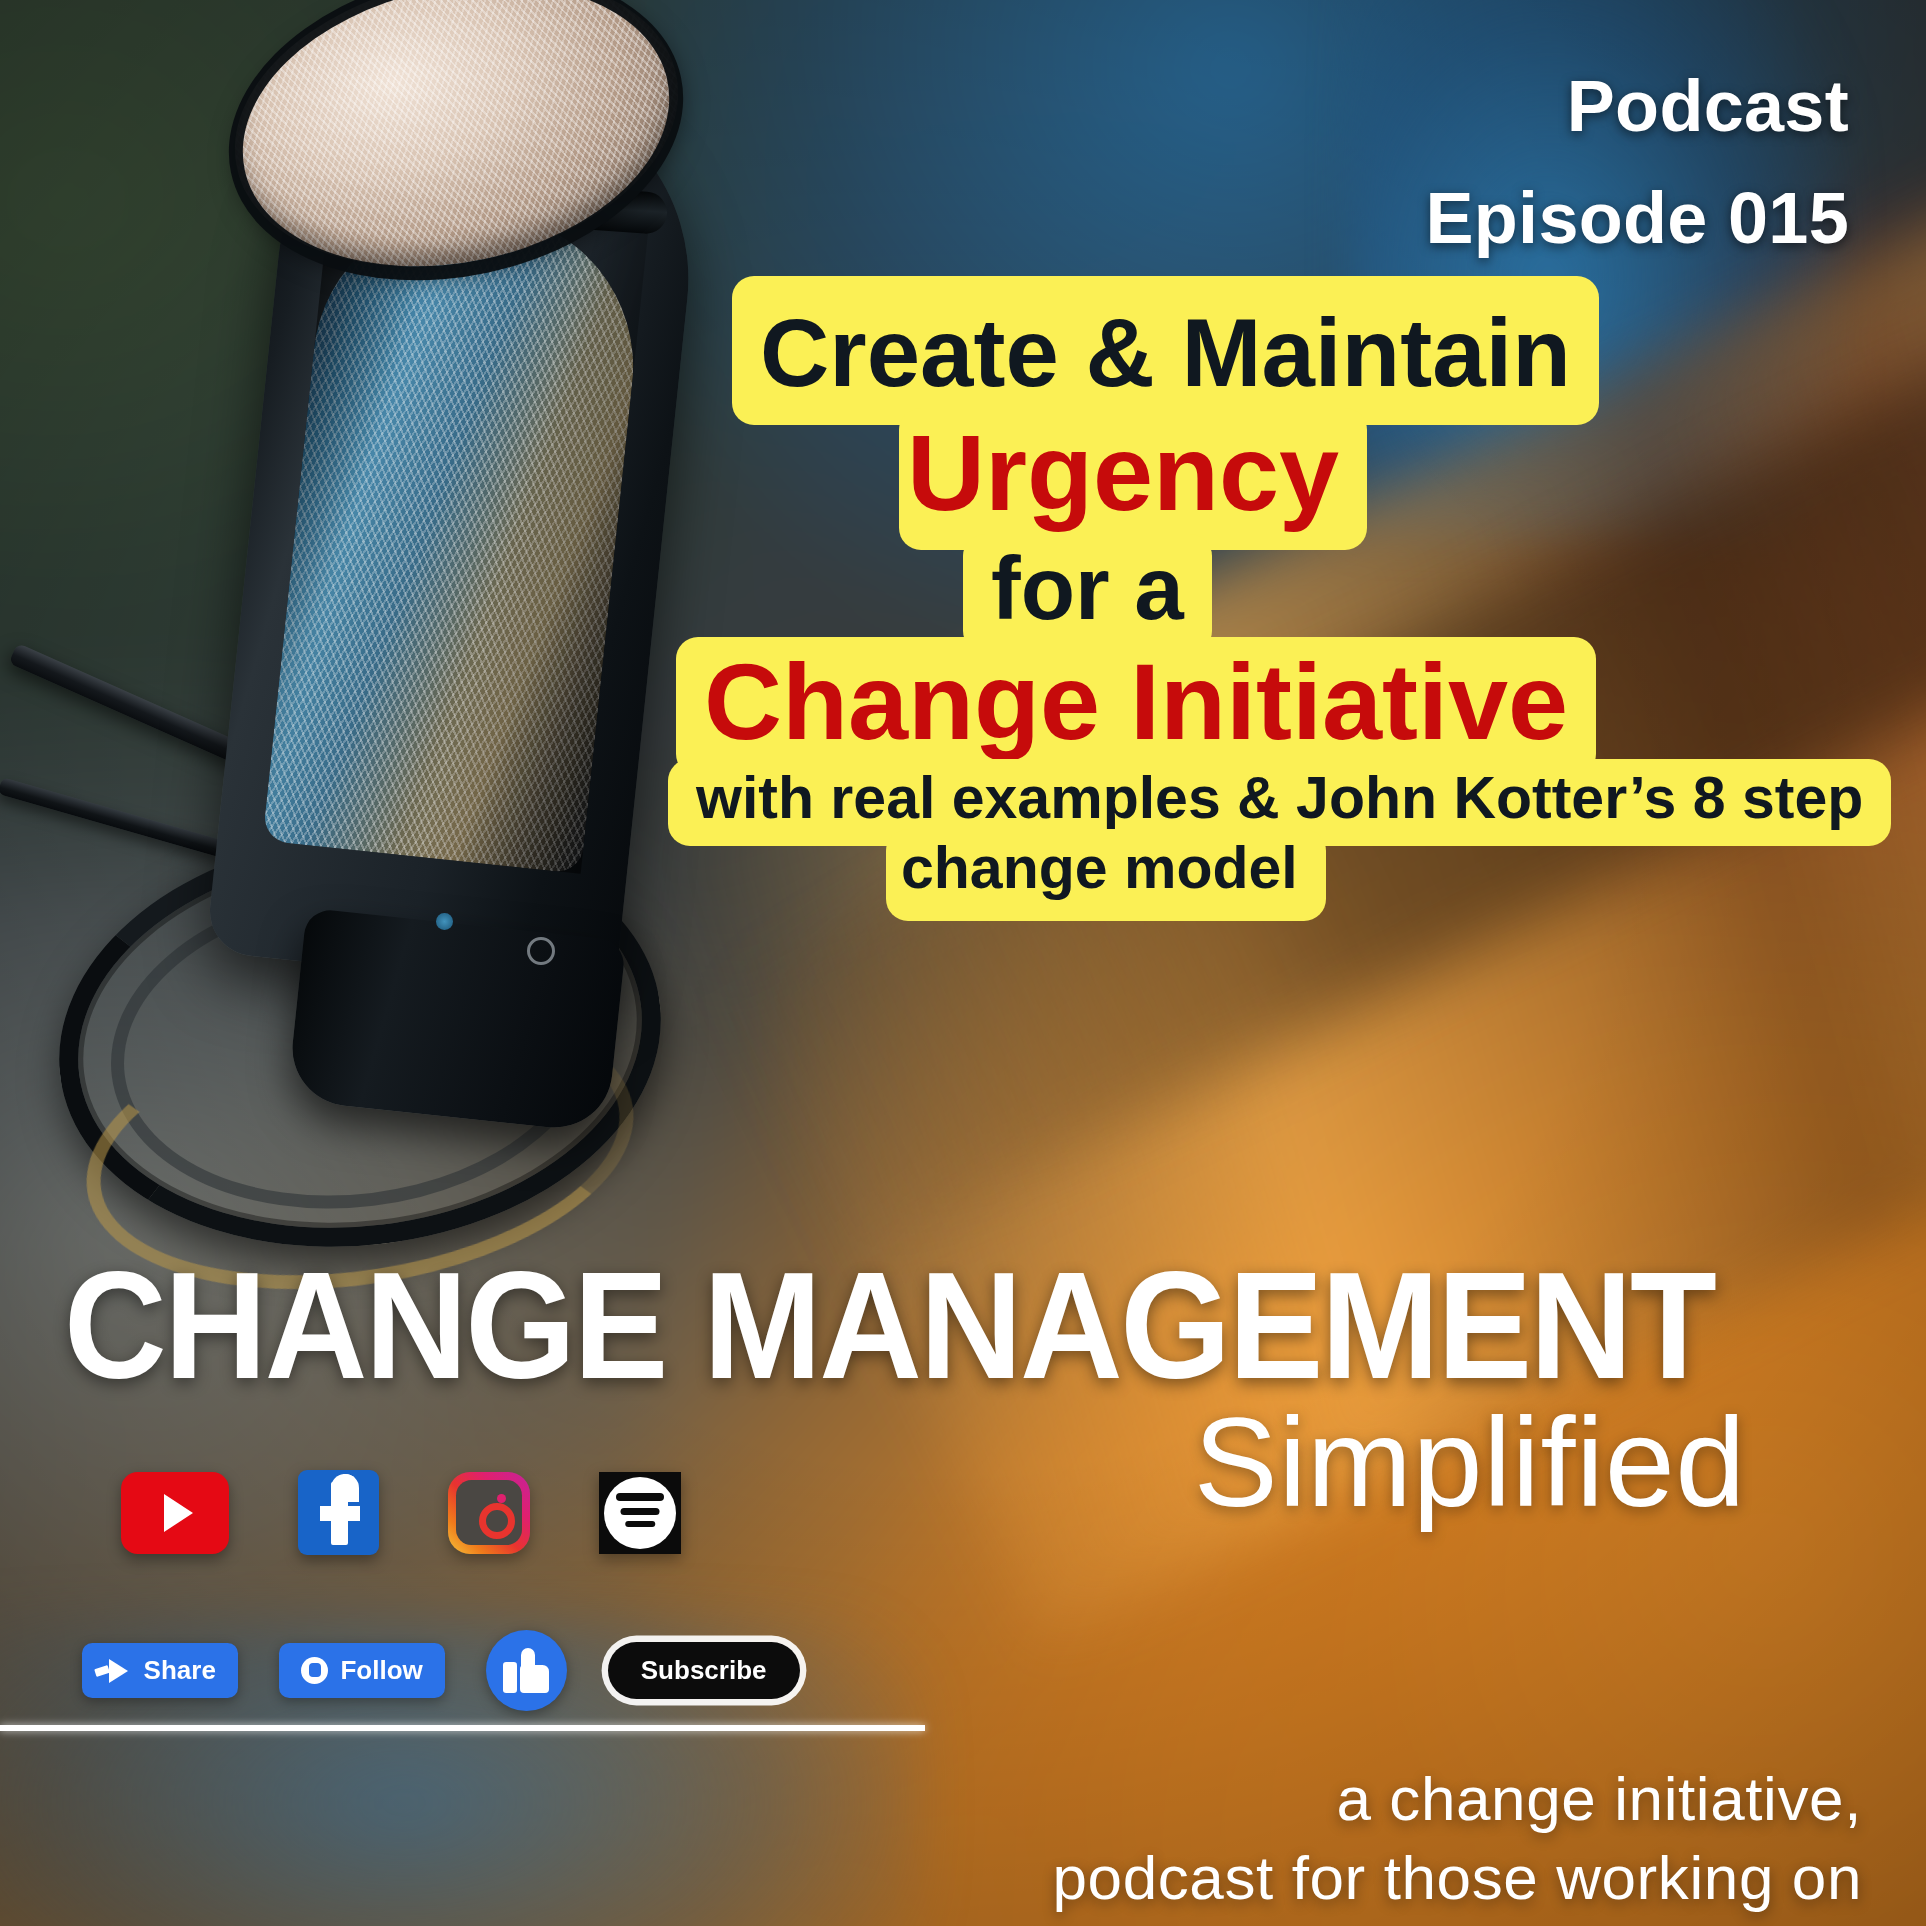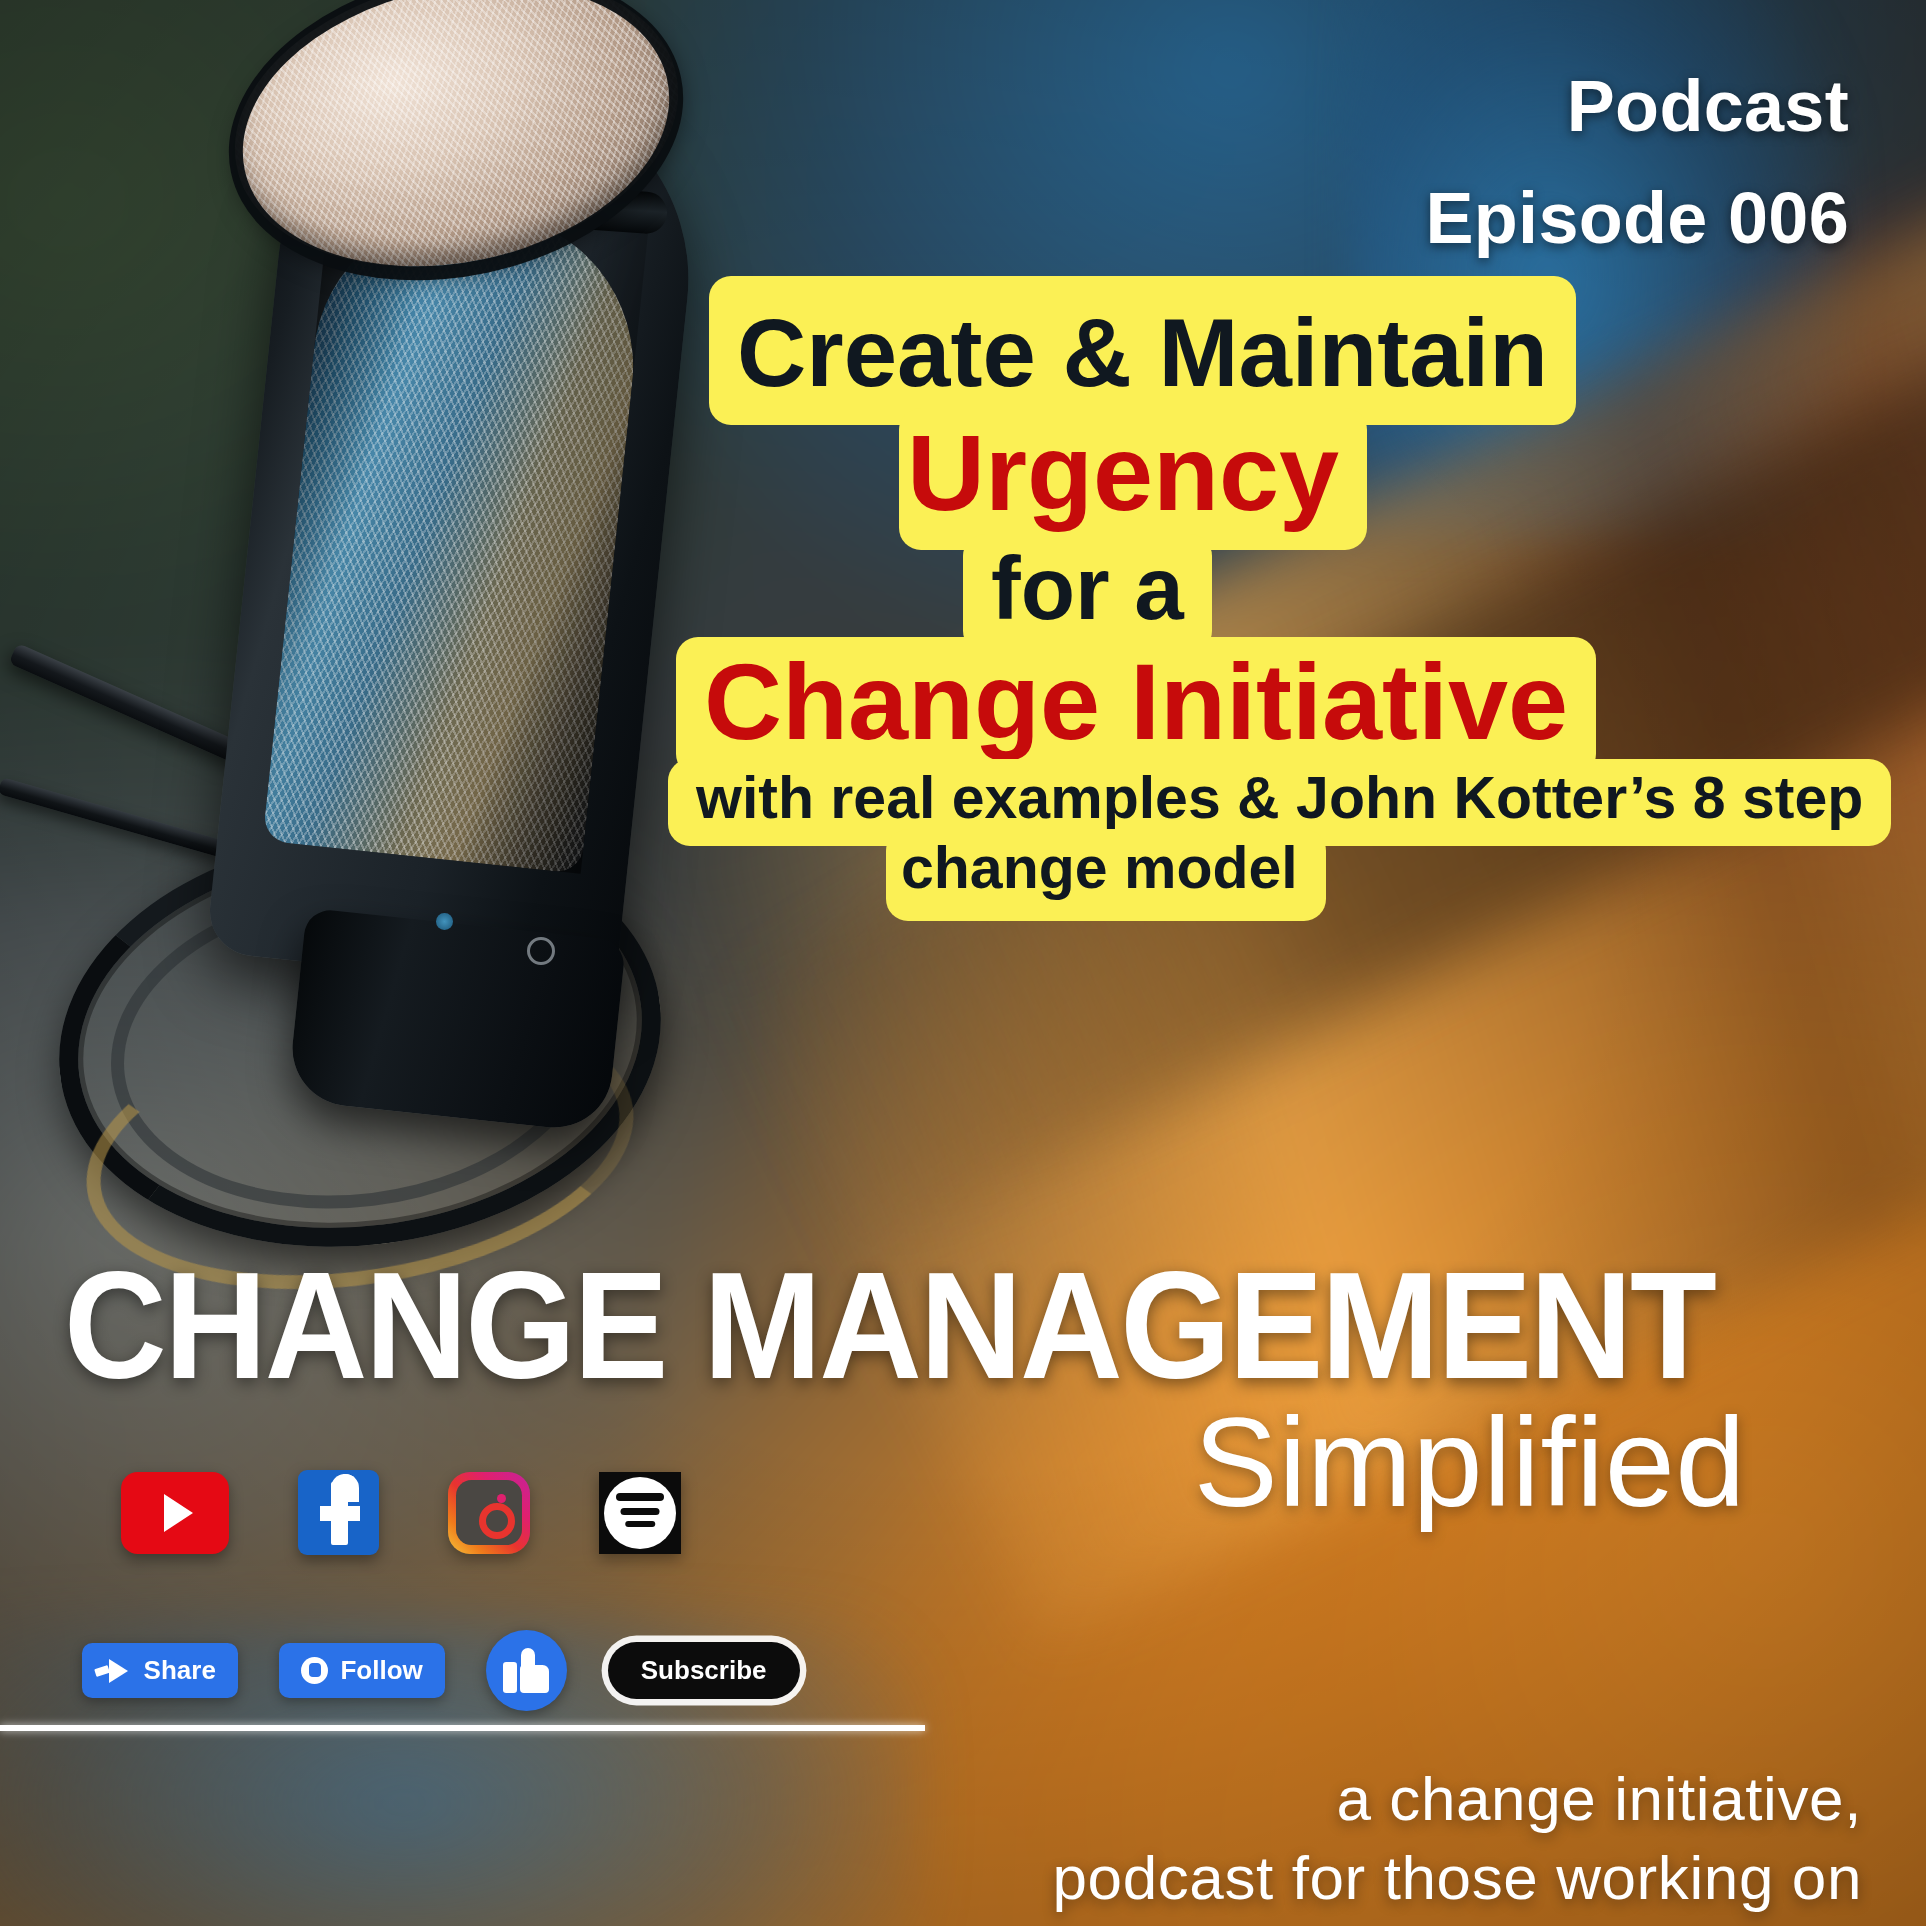--- a/index.html
+++ b/index.html
@@ -171,21 +171,21 @@
     background:#fbf055;
     border-radius:22px;
     padding:9px 28px 14px 28px;
     font-weight:800;
     line-height:1.03;
     white-space:nowrap;
   }
   .hl.dark{color:#101820;}
   .hl.red{color:#c60b0b;}
 
-  .row-1{align-self:flex-start;margin-left:80px;font-size:96px;padding-top:28px;padding-bottom:22px;}
+  .row-1{align-self:flex-start;margin-left:103px;font-size:96px;padding-top:28px;padding-bottom:22px;}
   .row-2{align-self:flex-start;margin-left:270px;font-size:108px;margin-top:-16.7px;padding-bottom:22px;padding-left:8px;}
   .row-3{align-self:flex-start;margin-left:334px;font-size:89px;margin-top:-16.7px;padding-bottom:19px;}
   .row-4{align-self:flex-start;margin-left:47px;font-size:108px;margin-top:-16.7px;padding-bottom:19px;}
   .row-5{align-self:flex-start;margin-left:39px;font-size:59px;margin-top:-16.7px;padding-bottom:16.7px;}
   .row-6{align-self:flex-start;margin-left:257px;font-size:59px;margin-top:-16.7px;padding-bottom:22px;padding-left:15px;}
 
   
   .brand{
     position:absolute;left:64px;top:1252px;width:1798px;
   }
@@ -308,21 +308,21 @@
     </div>
     <div class="mic-top"></div>
     <div class="mic-top-rim"></div>
     <div class="mic-base"></div>
     <div class="mic-dot" style="left:397px;top:939px;"></div>
     <div class="mic-ring" style="left:488px;top:963px;"></div>
   </div>
 
   <div class="head">
     <div class="l1">Podcast</div>
-    <div class="l2">Episode 006</div>
+    <div class="l2">Episode 015</div>
   </div>
 
   <div class="title-wrap">
     <span class="hl dark row-1">Create &amp; Maintain</span>
     <span class="hl red  row-2">Urgency</span>
     <span class="hl dark row-3">for a</span>
     <span class="hl red  row-4">Change Initiative</span>
     <span class="hl dark row-5">with real examples &amp;  John Kotter’s 8 step</span>
     <span class="hl dark row-6">change model</span>
   </div>

